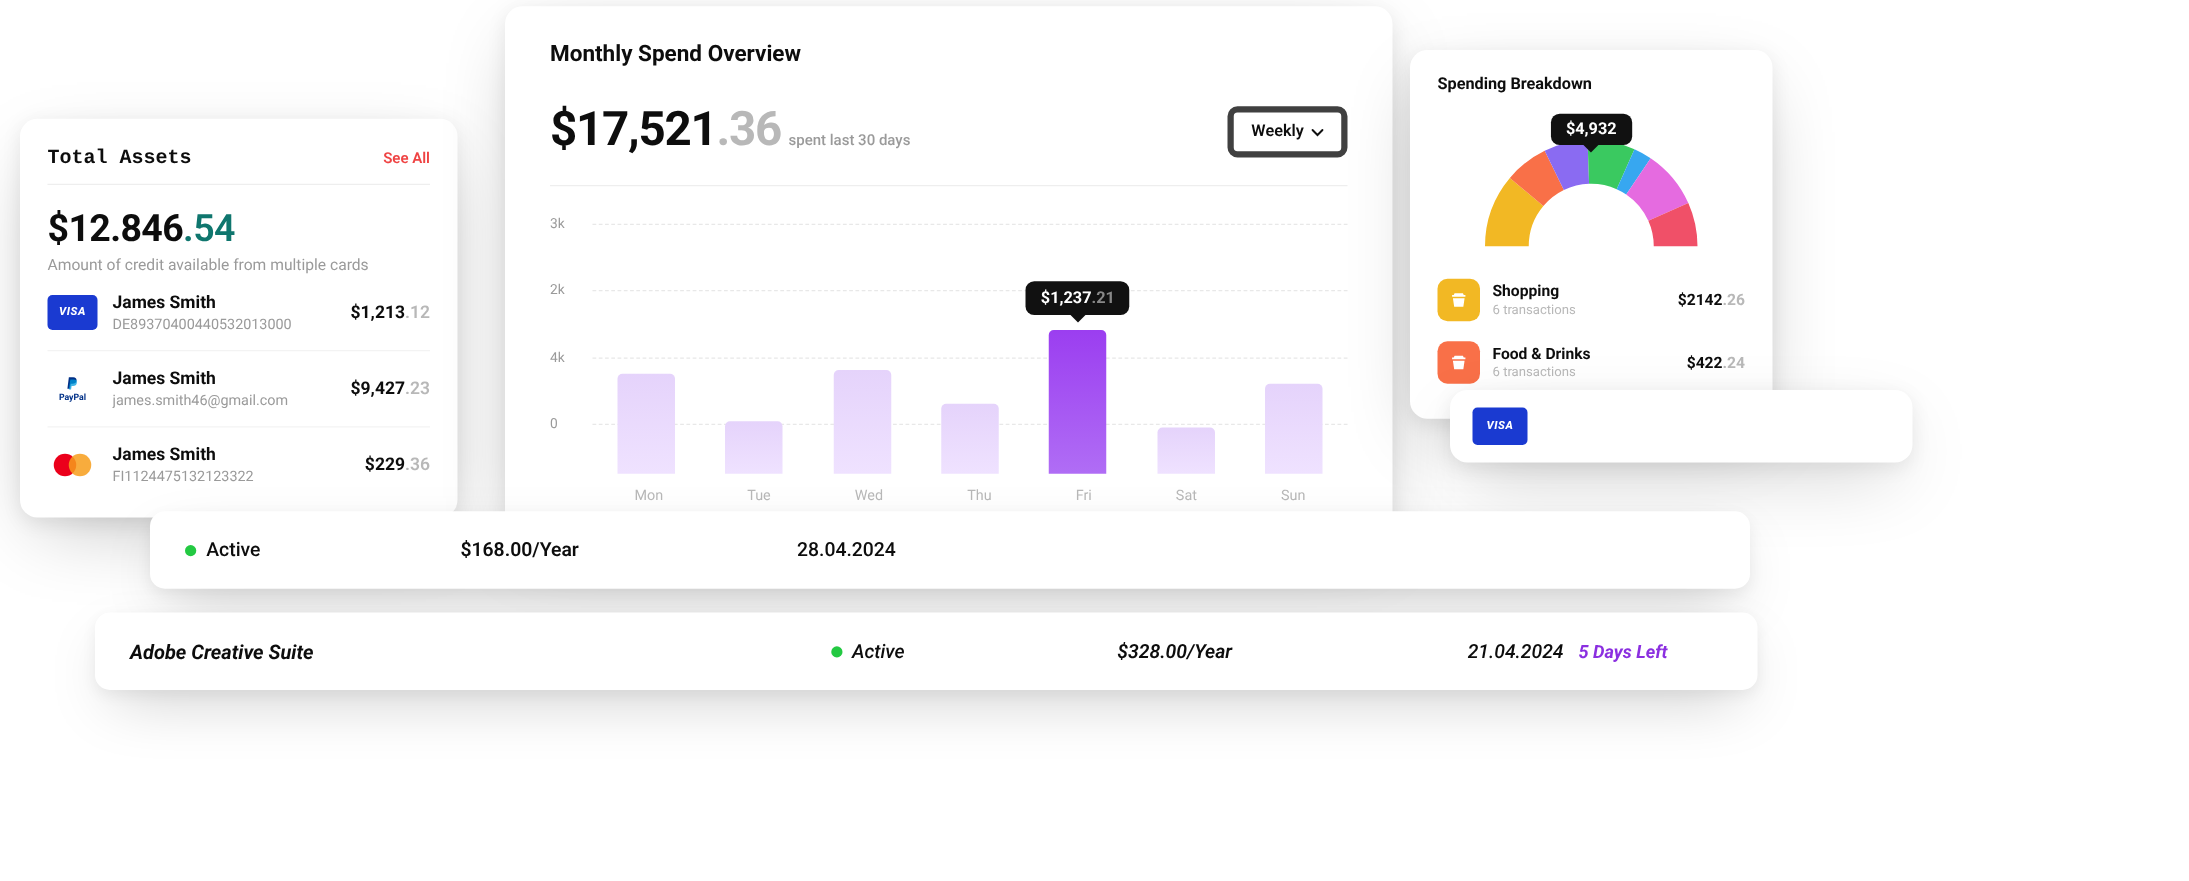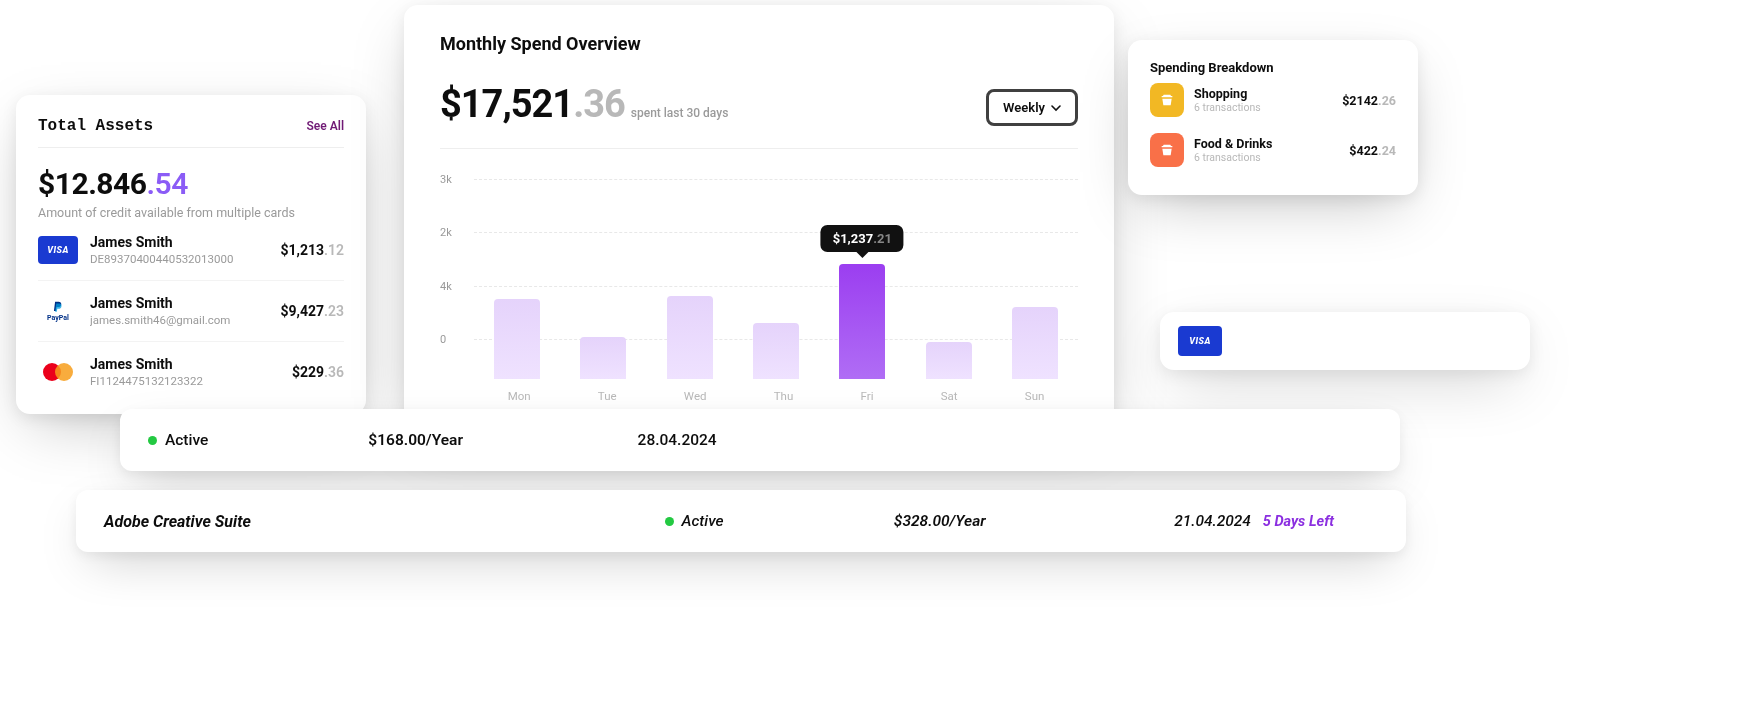--- a/index.html
+++ b/index.html
@@ -14,23 +14,23 @@
   .card {
     background: #fff;
     border-radius: 14px;
     box-shadow: 0 20px 60px -15px rgba(0,0,0,.25), 0 4px 16px rgba(0,0,0,.08);
     position: absolute;
   }
   
   .assets { left: 16px; top: 95px; width: 350px; padding: 22px 22px 12px; }
   .assets-head { display:flex; justify-content:space-between; align-items:center; border-bottom:1px solid #eee; padding-bottom:12px; }
   .assets-head h3 { font-size:16px; font-weight:700;font-family:Liberation Mono, monospace; }
-  .see-all { color:#701a75; font-size:12px; font-weight:600; }
+  .see-all { color:#ef4444; font-size:12px; font-weight:600; }
   .big-amt { font-size:30px; font-weight:700; margin-top:18px; letter-spacing:-.5px; }
-  .big-amt .dec { color:#8b5cf6; font-weight:600; }
+  .big-amt .dec { color:#0f766e; font-weight:600; }
   .sub { font-size:12.5px; color:#9a9a9a; margin-top:4px; }
   .acct { display:flex; align-items:center; gap:12px; padding:14px 0; }
   .acct + .acct { border-top:1px solid #f3f3f3; }
   .brand { width:40px; height:28px; border-radius:4px; display:flex; align-items:center; justify-content:center; font-size:9px; font-weight:800; color:#fff; flex-shrink:0; }
   .visa { background:#1a3ad1; font-style:italic; letter-spacing:.5px; }
   .paypal { background:#fff; flex-direction:column; gap:0; color:#003087; font-size:8px; }
   .paypal svg { width:18px; height:14px; }
   .mc { background:#fff; position:relative; }
   .mc::before, .mc::after { content:""; position:absolute; width:18px; height:18px; border-radius:50%; top:5px; }
   .mc::before { background:#eb001b; left:5px; }
@@ -41,21 +41,21 @@
   .acct-amt { font-size:14px; font-weight:700; }
   .acct-amt .dec { color:#b8b8b8; font-weight:600; }
 
   
   .spend { left: 404px; top: 5px; width: 710px; padding: 28px 36px 20px; }
   .spend h3 { font-size:18px; font-weight:700; }
   .spend-row { display:flex; align-items:flex-end; justify-content:space-between; margin-top:28px; }
   .spend-amt { font-size:38px; font-weight:700; letter-spacing:-1px; }
   .spend-amt .dec { color:#b8b8b8; }
   .spend-amt .note { font-size:12px; color:#9a9a9a; font-weight:500; margin-left:6px; letter-spacing:0; }
-  .dd { border:3px solid #404040; border-radius:8px; padding:8px 14px; font-size:13px; font-weight:600; display:flex; align-items:center; gap:6px; cursor:pointer; }
+  .dd { border:5px solid #404040; border-radius:8px; padding:8px 14px; font-size:13px; font-weight:600; display:flex; align-items:center; gap:6px; cursor:pointer; }
   .chev { width:10px; height:10px; }
   .divider { border-top:1px solid #eee; margin-top:22px; }
   .chart-area { position:relative; margin-top:30px; height:200px; padding-left:34px; }
   .grid-line { position:absolute; left:34px; right:0; border-top:1.5px dashed #e8e8e8; }
   .y-label { position:absolute; left:0; font-size:11px; color:#9a9a9a; transform:translateY(-50%); }
   .bars { position:absolute; left:34px; right:0; bottom:0; height:160px; display:flex; align-items:flex-end; justify-content:space-around; }
   .bar { width:46px; border-radius:4px 4px 0 0; background:linear-gradient(180deg,#e5d3fb 0%,#efe2ff 100%); position:relative; }
   .bar.hi { background:linear-gradient(180deg,#9b3ef0 0%,#b06df5 100%); }
   .tooltip { position:absolute; bottom:100%; left:50%; transform:translateX(-50%); margin-bottom:12px; background:#111; color:#fff; padding:6px 12px; border-radius:7px; font-size:13px; font-weight:700; white-space:nowrap; }
   .tooltip .dec { color:#888; }
@@ -186,20 +186,32 @@
       <span>Wed</span>
       <span>Thu</span>
       <span>Fri</span>
       <span>Sat</span>
       <span>Sun</span>
     </div>
 </div>
 
 <div class="card breakdown">
   <h4>Spending Breakdown</h4>
+  <div class="gauge">
+    <div class="gauge-tip">$4,932</div>
+    <svg id="gauge-svg" width="200" height="110" viewBox="0 0 200 110">
+        <path d="M15 100.00000000000001 A85 85 0 0 1 34.88622233488687 45.363053176644165 L61.697777844051096 67.86061951567304 A50 50 0 0 0 50 100 Z" fill="#f2b824"></path>
+        <path d="M34.88622233488687 45.363053176644165 A85 85 0 0 1 62.73845252292839 23.602506064570818 L78.08144266054612 55.06029768504166 A50 50 0 0 0 61.697777844051096 67.86061951567304 Z" fill="#f97048"></path>
+        <path d="M62.73845252292839 23.602506064570818 A85 85 0 0 1 97.03354278028736 15.051779703376866 L98.25502516487492 50.030458649045215 A50 50 0 0 0 78.08144266054612 55.06029768504166 Z" fill="#8a6bf2"></path>
+        <path d="M97.03354278028736 15.051779703376866 A85 85 0 0 1 134.57261466144305 22.34863610037894 L120.33683215379003 54.32272711786996 A50 50 0 0 0 98.25502516487492 50.030458649045215 Z" fill="#3ac960"></path>
+        <path d="M134.57261466144305 22.34863610037894 A85 85 0 0 1 147.53139679501342 29.531806332821418 L127.95964517353731 58.5481213722479 A50 50 0 0 0 120.33683215379003 54.32272711786996 Z" fill="#37a7f0"></path>
+        <path d="M147.53139679501342 29.531806332821418 A85 85 0 0 1 177.6513638996211 65.42738533855699 L145.67727288213004 79.66316784621 A50 50 0 0 0 127.95964517353731 58.5481213722479 Z" fill="#e56be0"></path>
+        <path d="M177.6513638996211 65.42738533855699 A85 85 0 0 1 185 99.99999999999999 L150 99.99999999999999 A50 50 0 0 0 145.67727288213004 79.66316784621 Z" fill="#f05068"></path>
+      </svg>
+  </div>
   <div id="cats">
       <div class="cat-row">
         <div class="cat-ic" style="background:#f2b824">
           <svg viewBox="0 0 24 24">
             <path d="M7 4h10l1 2h2v2H4V6h2l1-2zm-2 6h14l-1.5 10H6.5L5 10z"></path>
           </svg>
         </div>
     <div class="cat-mid">
           <div class="cat-name">Shopping</div>
           <div class="cat-sub">6 transactions</div>

